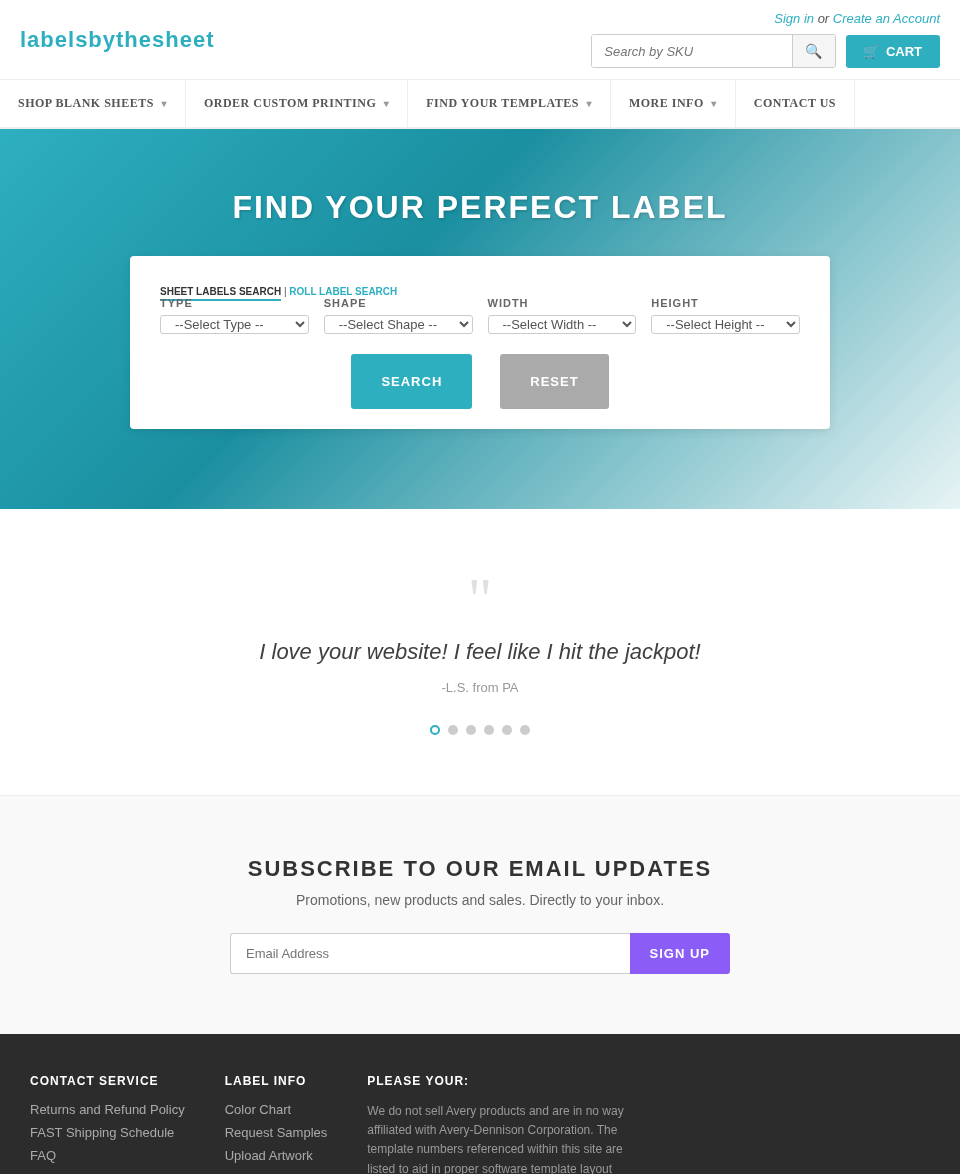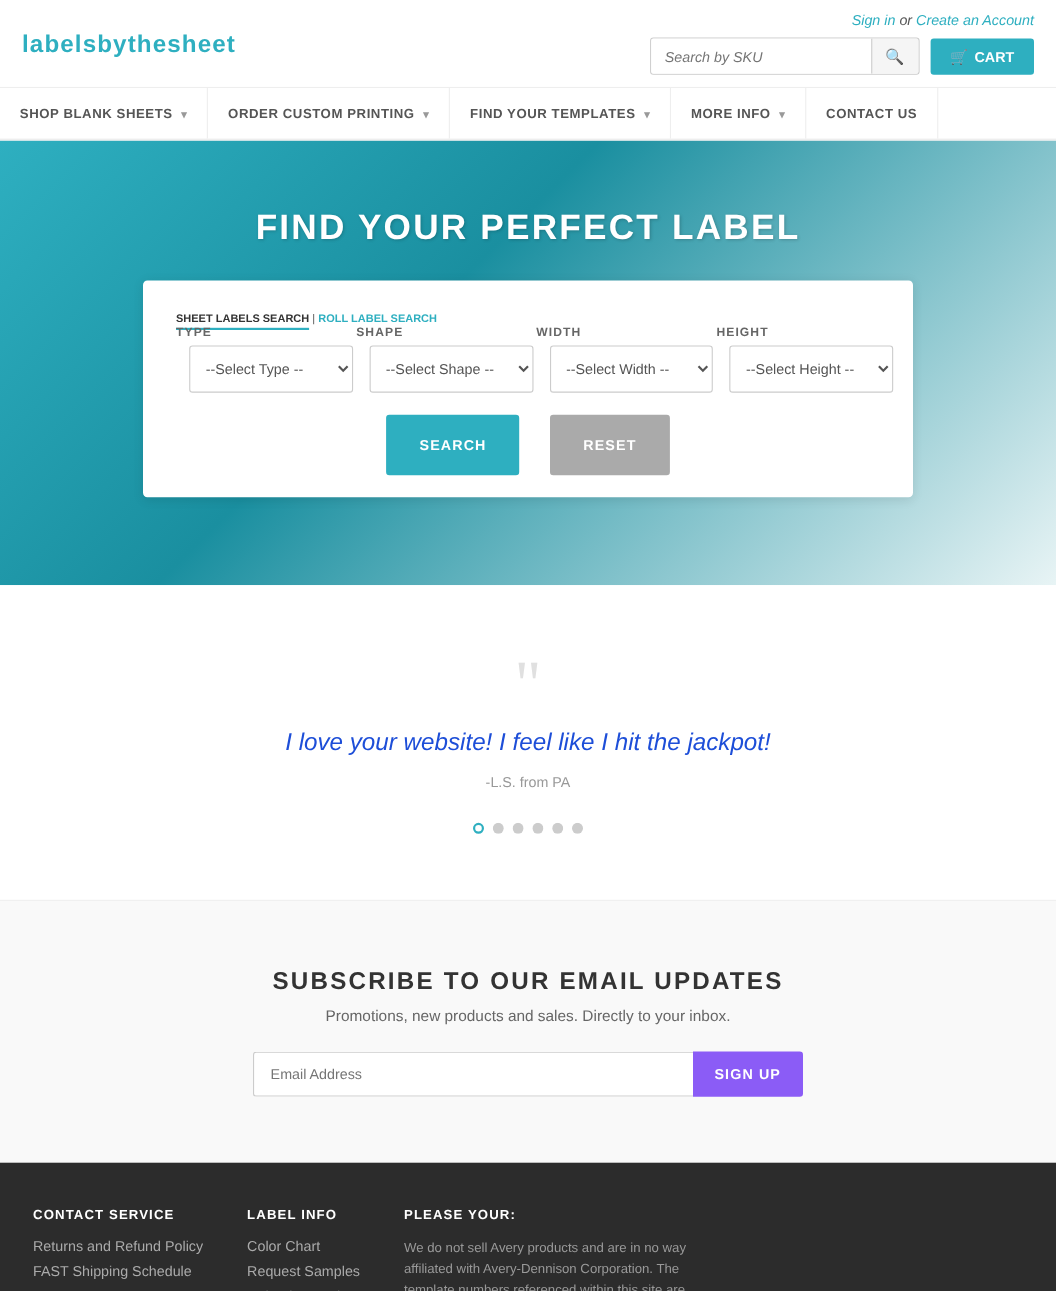--- a/index.html
+++ b/index.html
@@ -90,20 +90,21 @@
     }
     nav a {
       display: inline-block;
       padding: 16px 18px;
       font-size: 12px;
       font-weight: bold;
       letter-spacing: 0.5px;
       color: #555;
       text-decoration: none;
       border-right: 1px solid #eee;
+      font-family: Liberation Serif, serif;
     }
     nav a:first-child { border-left: none; }
     .nav-arrow { font-size: 10px; margin-left: 4px; color: #999; }
 
     
     .hero-section {
       background: linear-gradient(135deg, #2eafc0 0%, #1a8fa0 40%, #e8f4f5 100%);
       padding: 60px 20px 80px;
       text-align: center;
     }
@@ -154,29 +155,28 @@
     .filter-label {
       font-size: 11px;
       font-weight: bold;
       letter-spacing: 1px;
       color: #666;
       margin-bottom: 6px;
       text-align: left;
     }
     .filter-group select {
       width: 100%;
-      padding: 12px 10px;
+      padding: 0 10px;
       border: 1px solid #ccc;
       border-radius: 3px;
       font-size: 13px;
       color: #555;
       background: #fff;
       cursor: pointer;
       outline: none;
-      margin-left: 12px;
     }
     .filter-buttons {
       display: flex;
       justify-content: center;
       gap: 28px;
       margin-top: 5px;
     }
     .btn-search {
       background: #2eafc0;
       color: #fff;
@@ -209,21 +209,21 @@
     }
     .quote-mark {
       font-size: 60px;
       color: #e0e0e0;
       line-height: 1;
       margin-bottom: 10px;
       font-family: Georgia, serif;
     }
     .testimonial-text {
       font-size: 22px;
-      color: #1d4ed8;
+      color: #404040;
       font-style: italic;
       margin-bottom: 15px;
       max-width: 700px;
       margin-left: auto;
       margin-right: auto;
     }
     .testimonial-author {
       font-size: 13px;
       color: #999;
       margin-bottom: 30px;

